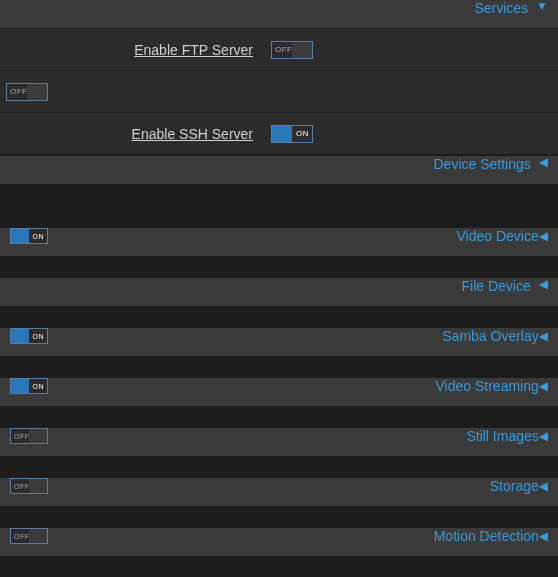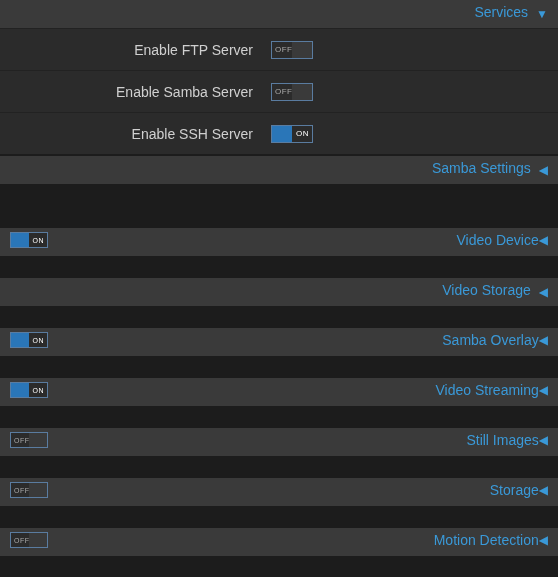--- a/index.html
+++ b/index.html
@@ -9,23 +9,23 @@
     background: #1c1c1c;
     font-family: "Segoe UI", Tahoma, sans-serif;
     font-size: 14px;
     color: #cccccc;
     overflow: hidden;
   }
   .header {
     background: #3a3a3a;
     height: 28px;
     display: flex;
-    align-items: flex-end;
+    align-items: flex-start;
     justify-content: flex-end;
-    padding: 8px 10px;
+    padding: 0 10px;
     color: #3a99d8;
     gap: 8px;
     cursor: pointer;
   }
   .header.with-toggle { justify-content: space-between; }
   .header-left { display: flex; align-items: center; }
   .header-right { display: flex; align-items: center; }
   .arrow {
     font-size: 12px;
     line-height: 1;
@@ -36,20 +36,21 @@
     display: flex;
     align-items: center;
     background: #2b2b2b;
     border-top: 1px solid rgba(0,0,0,0.2);
   }
   .row-label {
     width: 265px;
     text-align: right;
     padding-right: 12px;
     color: #d0d0d0;
+    text-decoration: underline;
   }
   .row-control {
     padding-left: 6px;
     display: flex;
     align-items: center;
   }
   .toggle {
     width: 42px;
     height: 18px;
     border: 1px solid #5a7ca0;
@@ -133,40 +134,39 @@
 
 <div class="row">
   <div class="row-label">Enable FTP Server</div>
   <div class="row-control">
     <div class="toggle off">
       <span class="label">OFF</span>
     </div>
   </div>
 </div>
 <div class="row">
-  <div class="row-label">Enable Samba Server</div>
   <div class="row-control">
     <div class="toggle off">
       <span class="label">OFF</span>
     </div>
   </div>
 </div>
 <div class="row">
   <div class="row-label">Enable SSH Server</div>
   <div class="row-control">
     <div class="toggle on">
       <span class="label">ON</span>
     </div>
   </div>
 </div>
 
 <div class="gap-tiny"></div>
 
 <div class="header">
-  <span>Samba Settings</span>
+  <span>Device Settings</span>
   <span class="arrow">◀</span>
 </div>
 
 <div class="gap-small"></div>
 <div class="gap-small"></div>
 
 <div class="header with-toggle">
   <div class="header-left">
     <div class="small-toggle on">
       <span class="label">ON</span>
@@ -174,21 +174,21 @@
   </div>
   <div class="header-right">
     <span>Video Device</span>
     <span class="arrow">◀</span>
   </div>
 </div>
 
 <div class="gap-small"></div>
 
 <div class="header">
-  <span>Video Storage</span>
+  <span>File Device</span>
   <span class="arrow">◀</span>
 </div>
 
 <div class="gap-small"></div>
 
 <div class="header with-toggle">
   <div class="header-left">
     <div class="small-toggle on">
       <span class="label">ON</span>
     </div>

